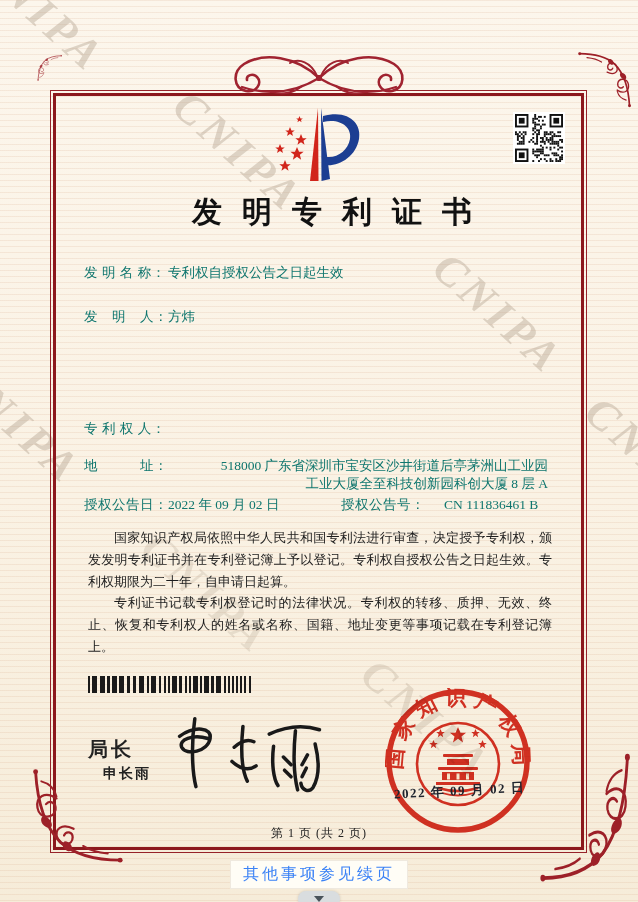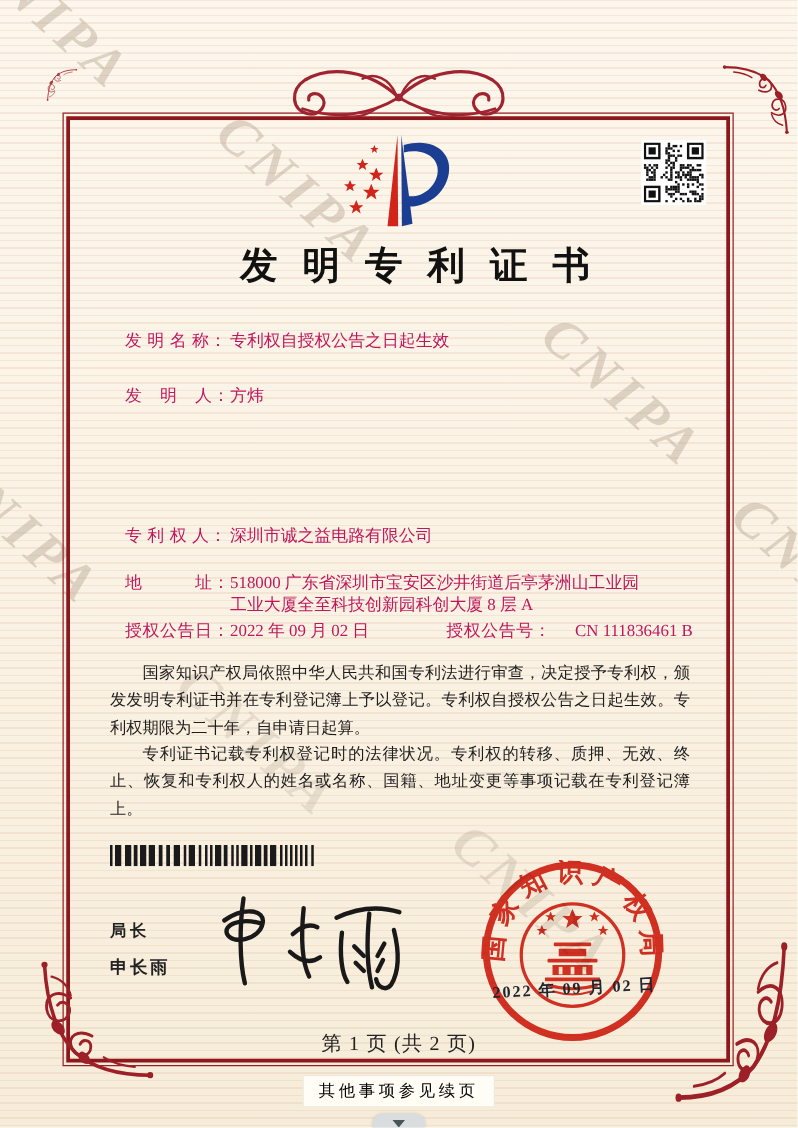--- a/index.html
+++ b/index.html
@@ -26,51 +26,51 @@
   .frame-inner{position:absolute;inset:2px;border:3px solid #8c181d;}
   .ornament{position:absolute;z-index:2;pointer-events:none;}
   
   .cert-no{position:absolute;left:82px;top:108px;z-index:3;font-size:13px;
            letter-spacing:2px;color:#333;}
   .logo{position:absolute;left:272px;top:105px;z-index:3;}
   .qr{position:absolute;left:513px;top:112px;width:48px;height:48px;z-index:3;
       background:#fff;padding:2px;}
   .title{position:absolute;left:180px;top:192px;z-index:3;font-size:30px;
          font-weight:bold;letter-spacing:20px;color:#111;white-space:nowrap;margin-left:12px;}
-  .row{position:absolute;left:100px;z-index:3;display:flex;font-size:13.5px;
-       color:#be185d;line-height:18px;white-space:nowrap;}
+  .row{position:absolute;left:84px;z-index:3;display:flex;font-size:13.5px;
+       color:#0f766e;line-height:18px;white-space:nowrap;}
   .lbl{width:84px;flex:none;letter-spacing:.5px;}
   .val{white-space:pre-line;}
   .f-name{top:264px}.f-inv{top:308px}.f-pat{top:345px}.f-fil{top:381px}
   .f-pte{top:420px}.f-addr{top:457px;white-space:normal;}
   .f-grant{top:496px}
   .val-g1{width:173px;flex:none;}
   .lbl2{flex:none;letter-spacing:.5px;text-align:center;}
   .val-g2{margin-left:19px;}
   .legal{position:absolute;left:88px;top:527px;width:464px;z-index:3;
          font-size:13px;line-height:21.8px;text-align:justify;color:#1d1d1d;}
   .legal p{margin:0;text-indent:2em;}
   .barcode{position:absolute;left:88px;top:676px;width:170px;height:17px;z-index:3;}
-  .sig-title{position:absolute;left:88px;top:736px;z-index:3;font-size:13px;
+  .sig-title{position:absolute;left:88px;top:736px;z-index:3;font-size:20px;
              font-weight:bold;letter-spacing:3px;color:#222;
              font-family:"Liberation Sans","DejaVu Sans",sans-serif;}
-  .sig-name{position:absolute;left:88px;top:765px;z-index:3;font-size:14px;
+  .sig-name{position:absolute;left:103px;top:765px;z-index:3;font-size:14px;
             font-weight:bold;letter-spacing:2px;color:#222;
             font-family:"Liberation Sans","DejaVu Sans",sans-serif;}
   .sig-img{position:absolute;left:162px;top:710px;z-index:3;}
   .seal{position:absolute;left:385px;top:688px;width:146px;height:146px;z-index:4;
         mix-blend-mode:multiply;opacity:.95;}
   .seal-date{position:absolute;left:394px;top:782px;z-index:5;font-size:13px;
              font-weight:bold;letter-spacing:1.5px;color:#20242e;
              transform:rotate(-3deg);white-space:nowrap;}
   .page-no{position:absolute;left:50%;top:825px;transform:translateX(-50%);
-           z-index:3;font-size:16px;letter-spacing:1px;color:#222;white-space:nowrap;}
+           z-index:3;font-size:12px;letter-spacing:1px;color:#222;white-space:nowrap;}
   .note{position:absolute;left:50%;top:860px;transform:translateX(-50%);z-index:3;
         background:#fffdf6;border:1px solid rgba(120,90,60,.12);
-        padding:3px 12px;font-size:13px;letter-spacing:3px;color:#000000;white-space:nowrap;}
+        padding:3px 12px;font-size:16px;letter-spacing:3px;color:#3b82f6;white-space:nowrap;}
   .scroll-btn{position:absolute;left:298px;top:891px;width:42px;height:16px;z-index:6;
         background:#d9dddf;border-radius:9px;display:flex;align-items:center;
         justify-content:center;cursor:pointer;box-shadow:0 0 3px rgba(0,0,0,.15);}
   .scroll-btn .tri{width:0;height:0;border-left:5px solid transparent;
         border-right:5px solid transparent;border-top:6px solid #49535a;}
 </style>
 </head>
 <body>
 
 <div class="page">
@@ -332,25 +332,24 @@
   <div class="row f-name">
     <span class="lbl">发 明 名 称：</span>
     <span class="val">专利权自授权公告之日起生效</span>
   </div>
   <div class="row f-inv">
     <span class="lbl">发　明　人：</span>
     <span class="val">方炜</span>
   </div>
   <div class="row f-pte">
     <span class="lbl">专 利 权 人：</span>
-    <span class="val">深圳市诚之益电路有限公司</span>
   </div>
   <div class="row f-addr">
     <span class="lbl">地　　　址：</span>
-    <span class="val" style="width:380px;">518000 广东省深圳市宝安区沙井街道后亭茅洲山工业园
+    <span class="val" style="width:380px;text-align:right;">518000 广东省深圳市宝安区沙井街道后亭茅洲山工业园
 工业大厦全至科技创新园科创大厦 8 层 A</span>
   </div>
   <div class="row f-grant">
     <span class="lbl">授权公告日：</span>
     <span class="val val-g1">2022 年 09 月 02 日</span>
     <span class="lbl2">授权公告号：</span>
     <span class="val val-g2">CN 111836461 B</span>
   </div>
 
   <div class="legal">

